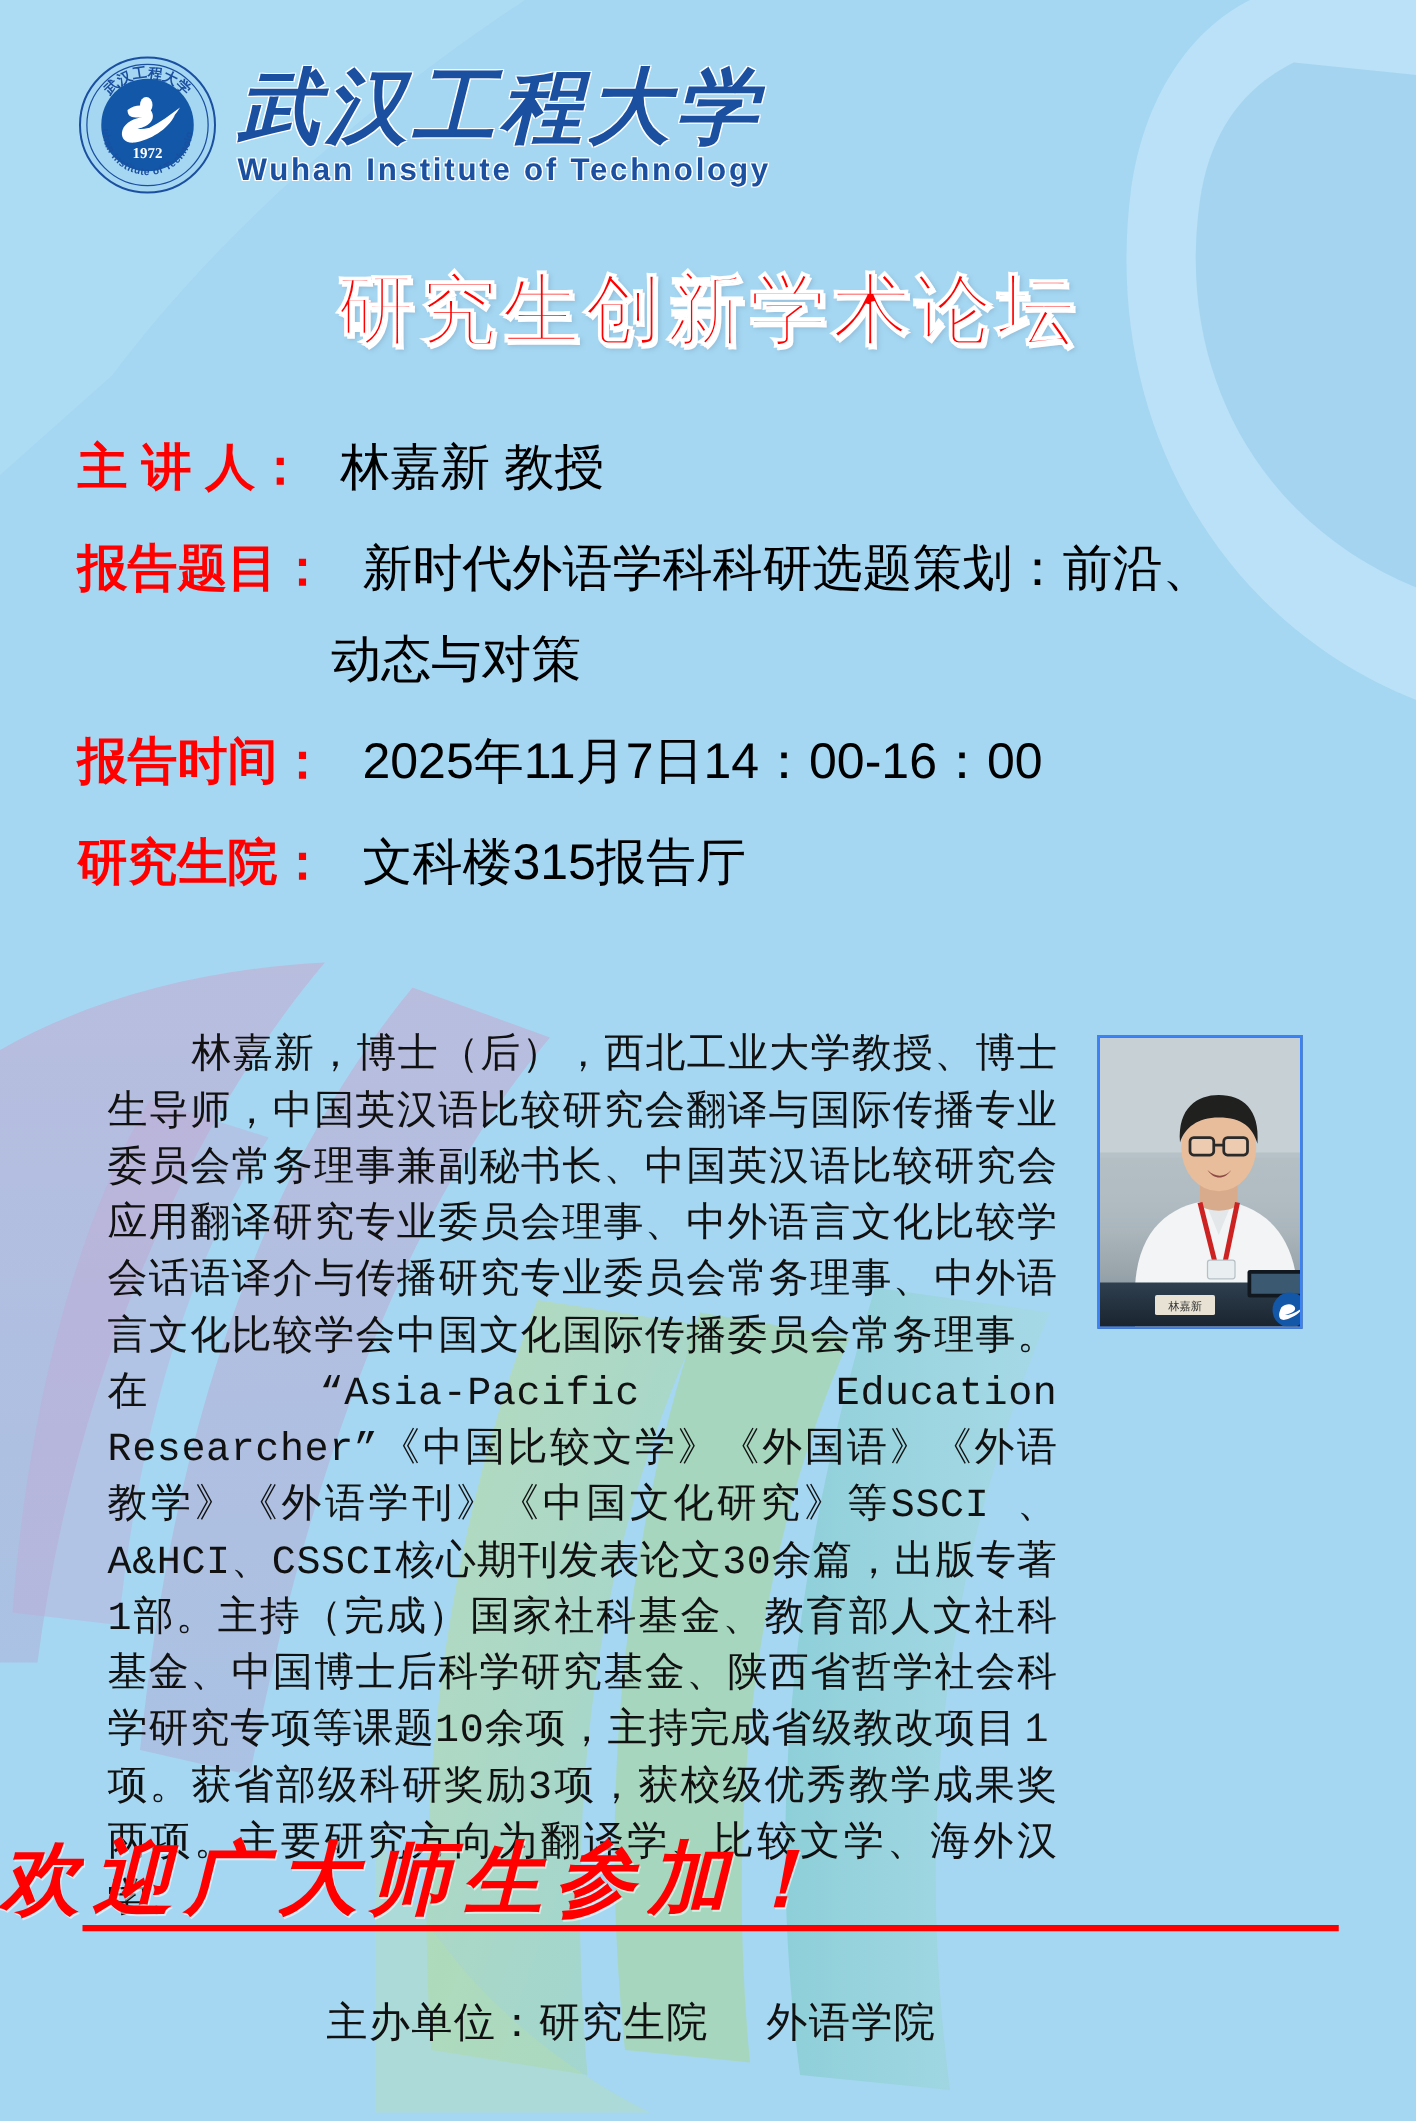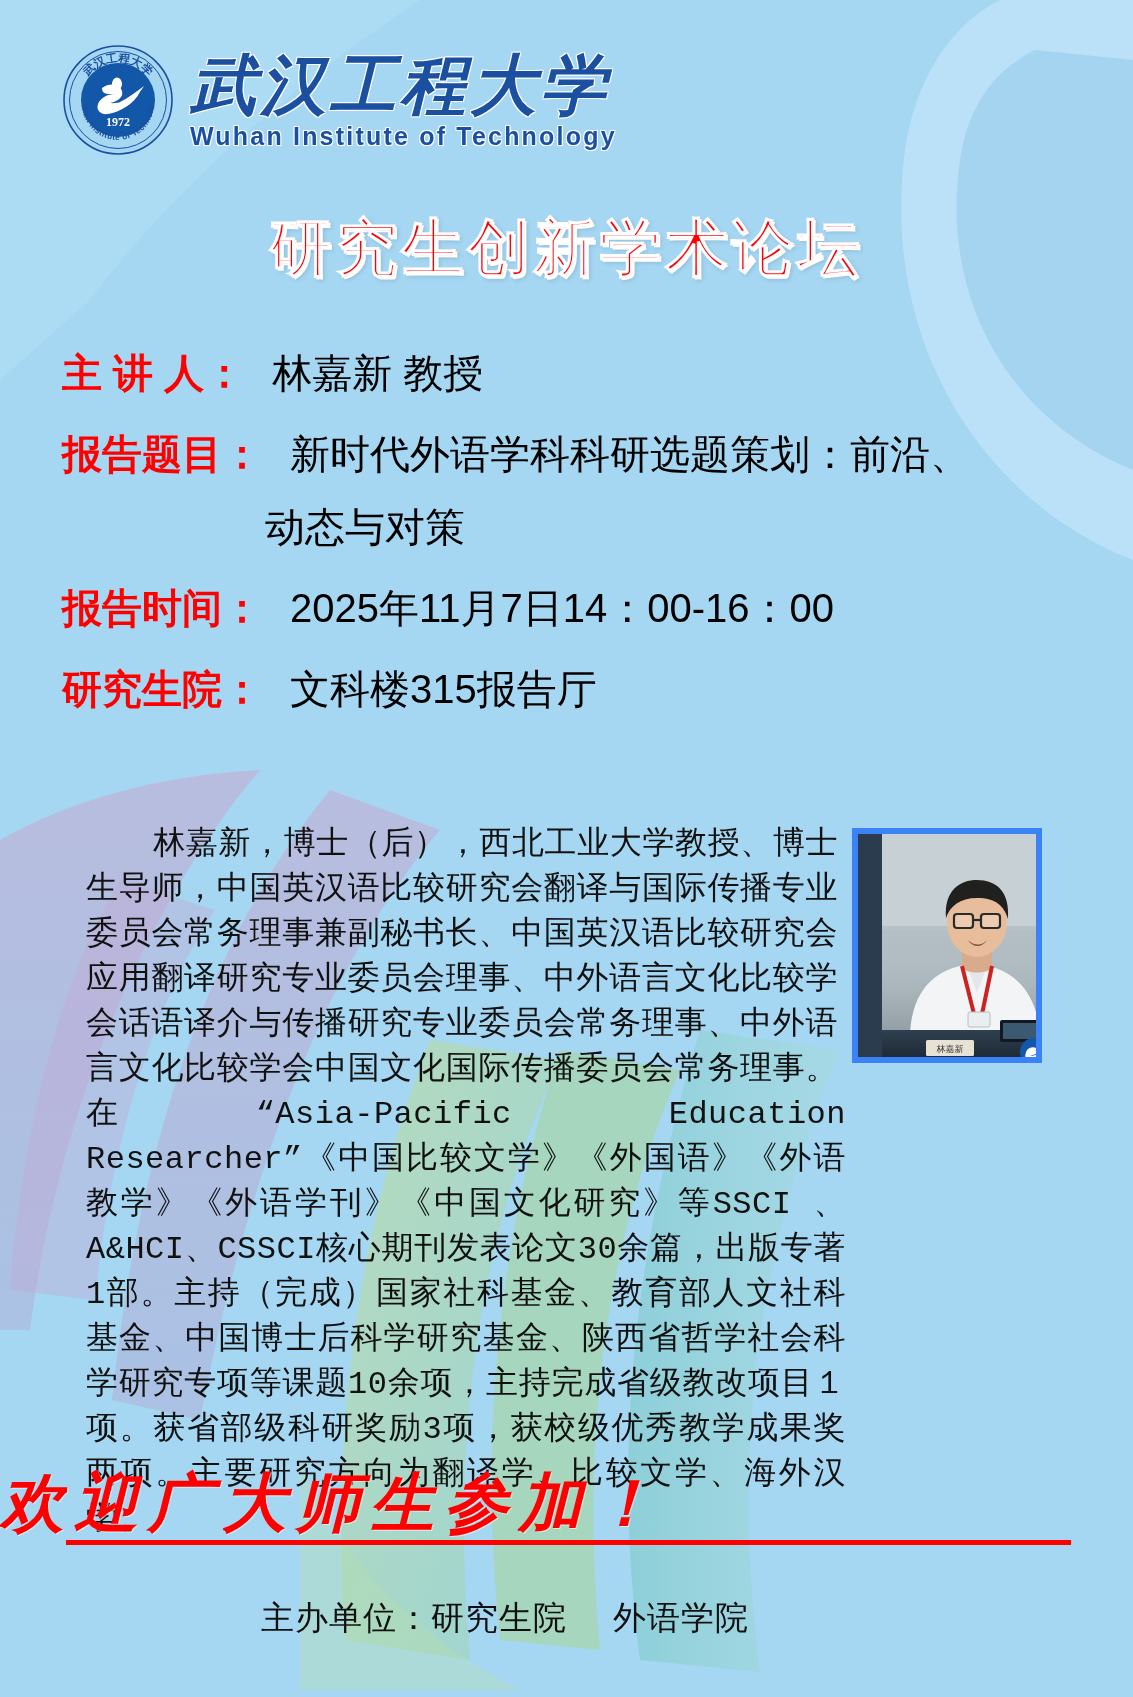--- a/index.html
+++ b/index.html
@@ -76,26 +76,25 @@
     font-size: 38px; color: #ff0000; font-weight: 400; letter-spacing: 2px;
     text-shadow: 1.5px 1.5px 0 #ffffff, -0.5px -0.5px 0 #fff;
   }
 
   
   .bio-wrap {
     position: absolute; left: 86px; top: 822px; width: 960px; z-index: 5;
   }
   .photo {
     float: right;
-    width: 190px; height: 235px;
+    width: 164px; height: 235px;
     margin: 6px 4px 4px 14px;
-    border: 6px solid #3b82f6;
+    border: 2px solid #3b82f6;
     position: relative; overflow: hidden;
     background: #2b3c4e;
-    padding-left: 24px;
   }
   .bio-text {
     font-family: Liberation Mono, monospace;
     font-size: 32px;
     line-height: 45px;
     color: #111;
     text-align: justify;
     letter-spacing: 0.5px;
     width: 760px;
   }

